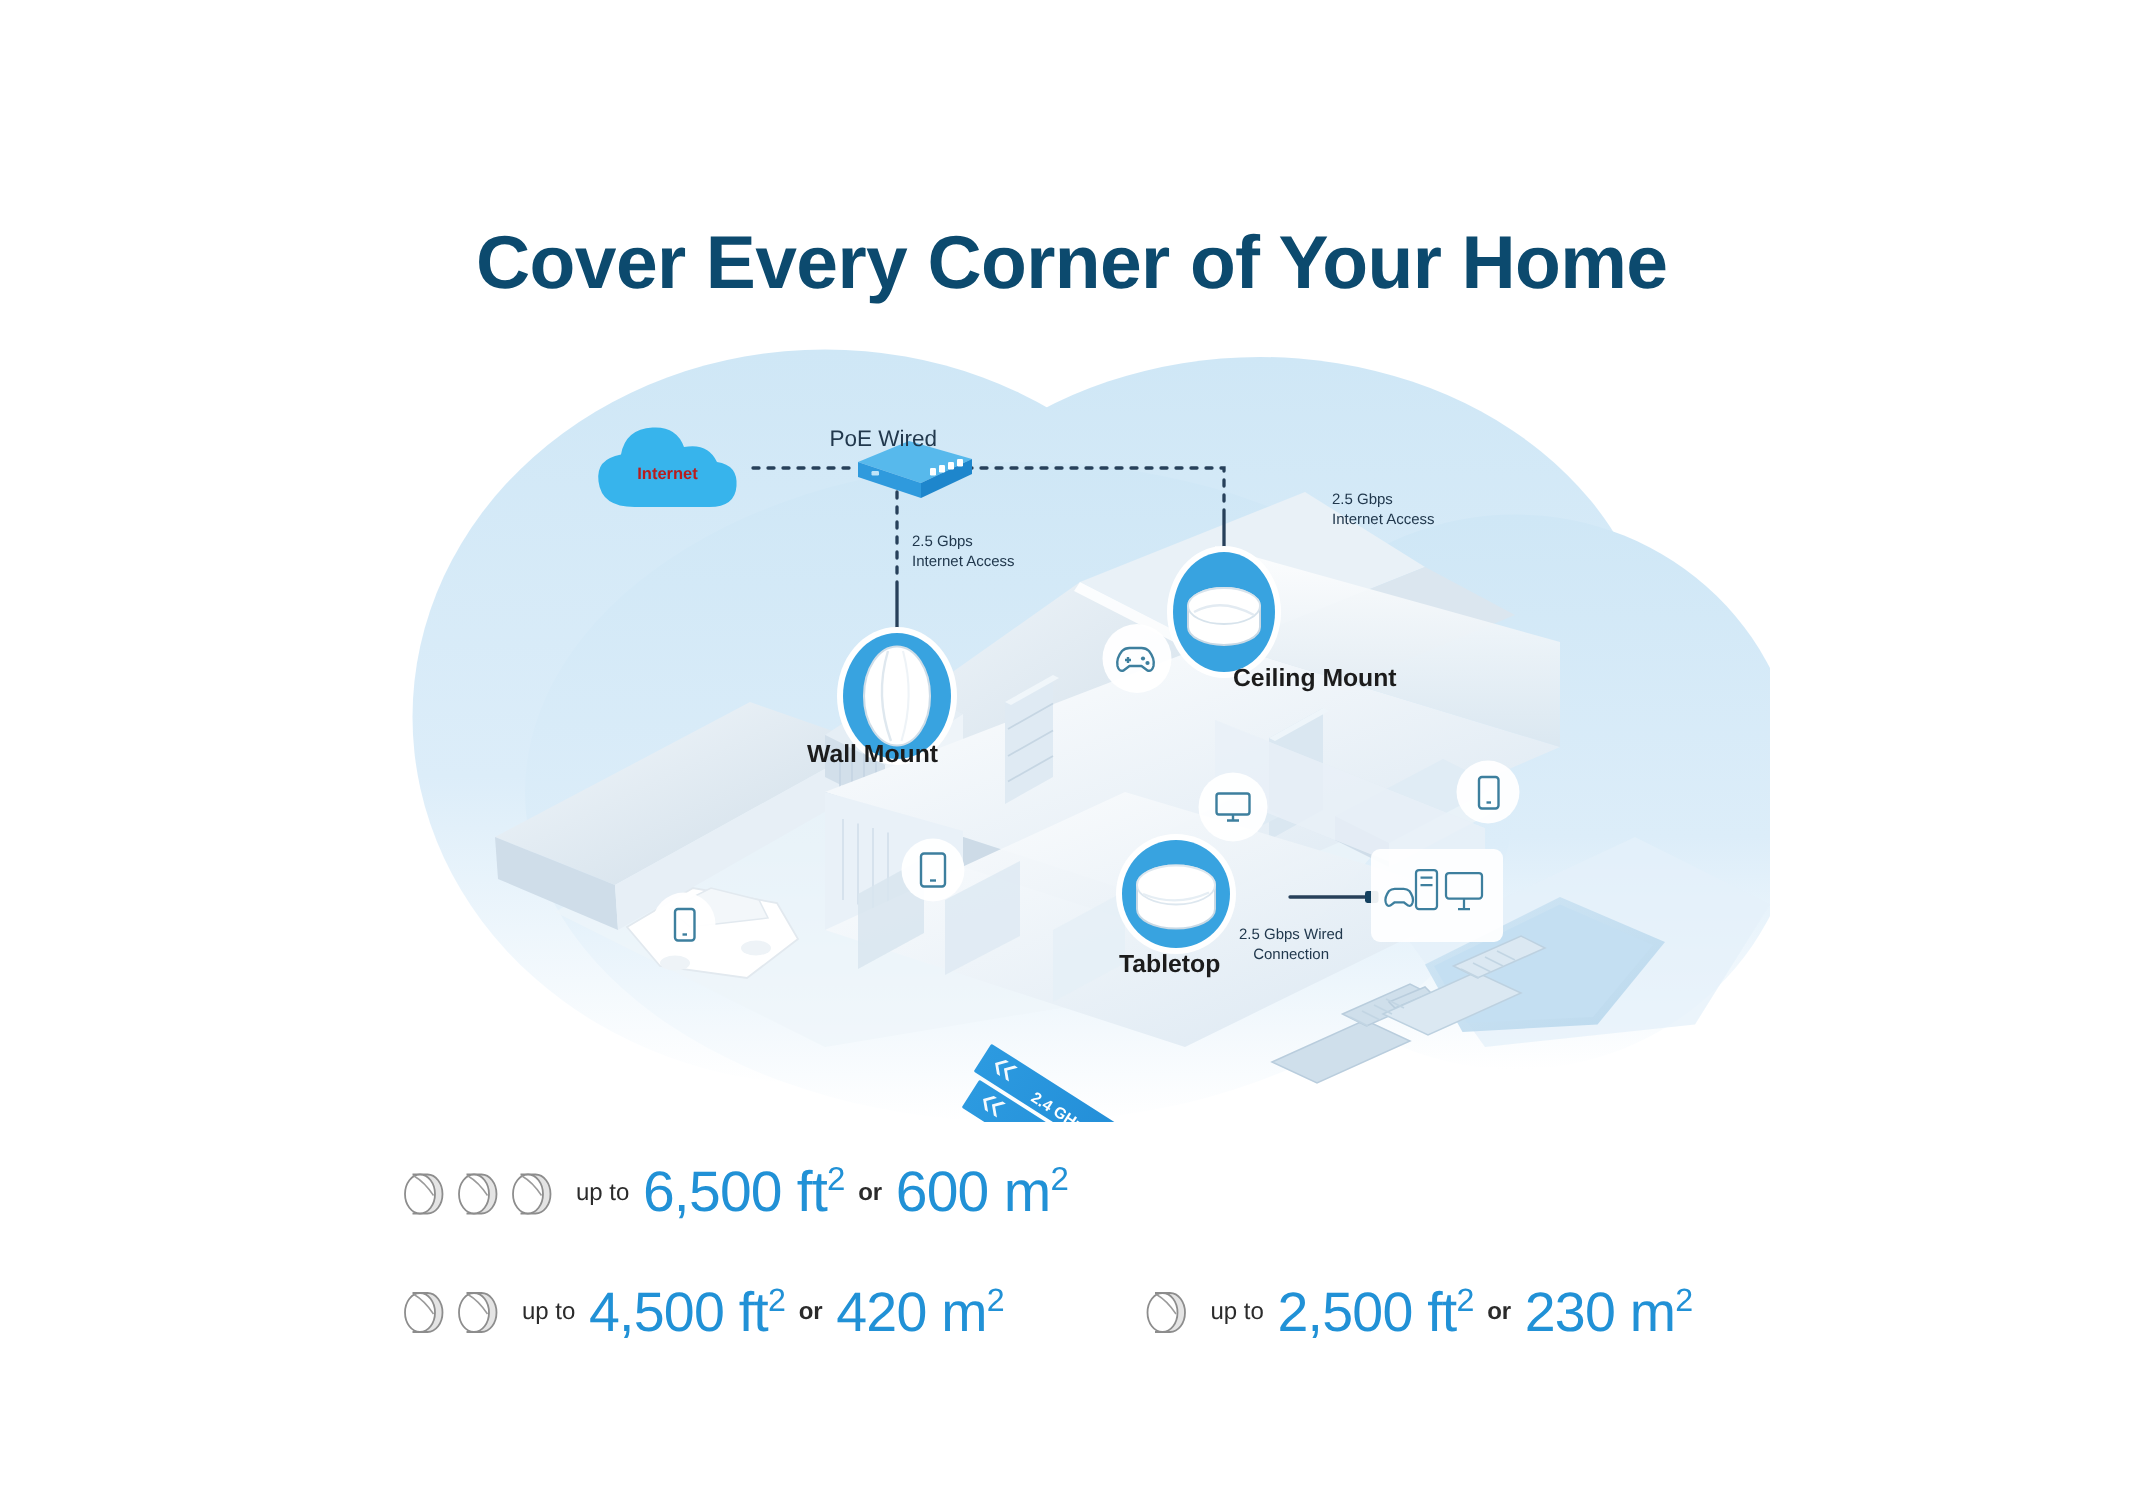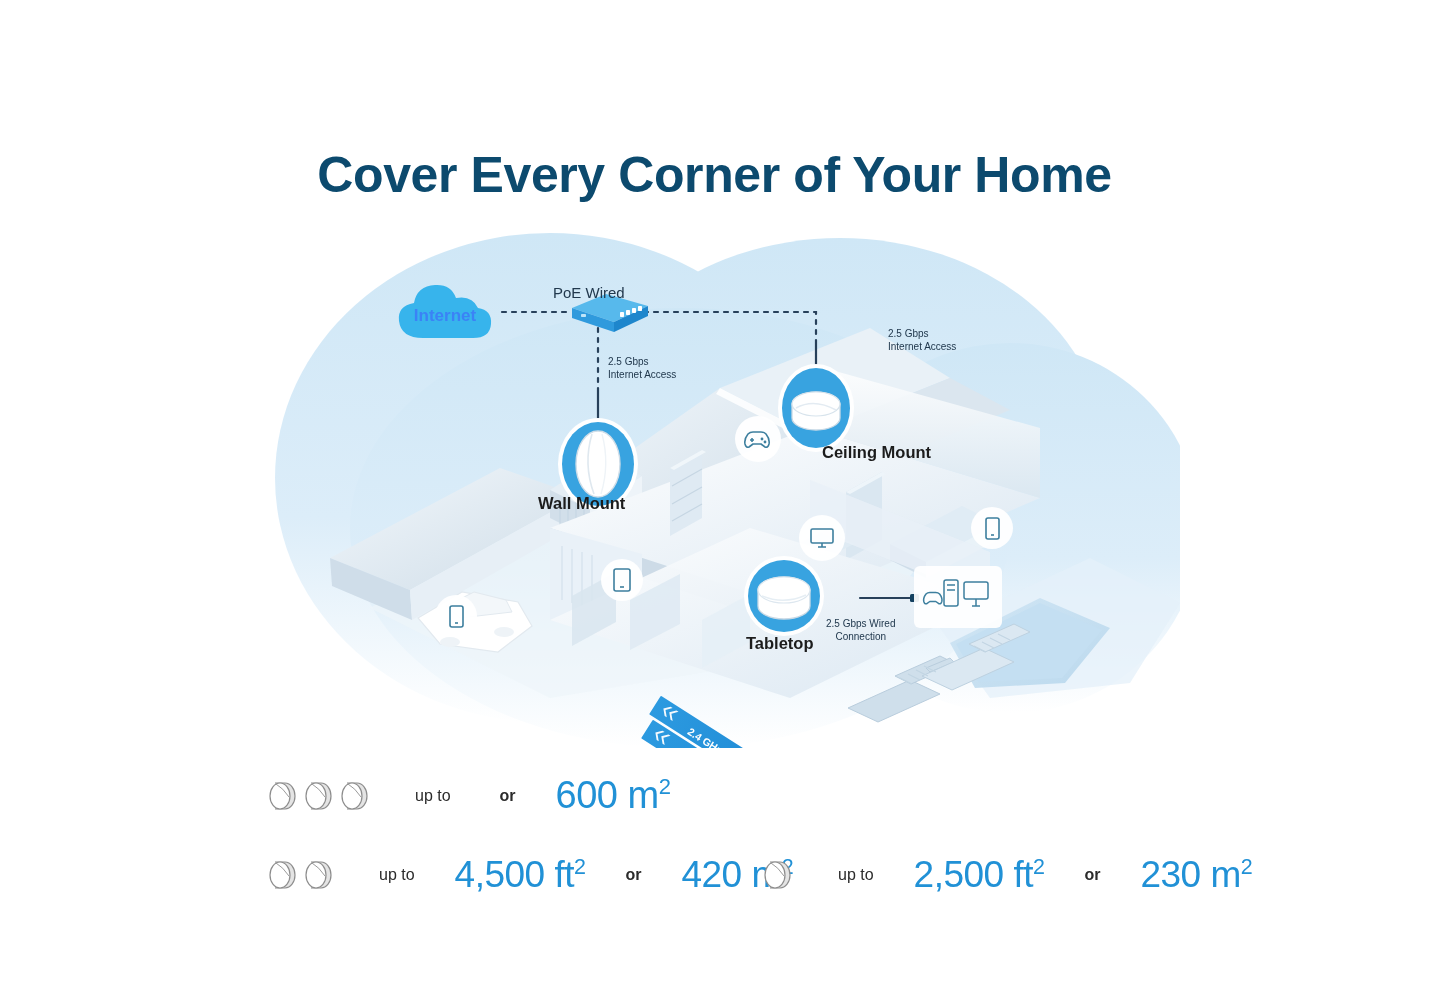--- a/index.html
+++ b/index.html
@@ -85,41 +85,40 @@
     width: 104px;
     height: 64px;
   }
   .cloud-text {
     position: absolute;
     left: 0; top: 0;
     width: 104px; height: 64px;
     display: flex;
     align-items: center;
     justify-content: center;
-    color: #3b82f6;
-    font-size: 17px;
+    color: #b91c1c;
+    font-size: 11px;
     font-weight: 700;
     padding-top: 12px;
     box-sizing: border-box;
     pointer-events: none;
   }
 
   
   .stats {
     position: absolute;
     left: 0;
     top: 762px;
     width: 1429px;
     height: 170px;
   }
   .stat-row {
     position: absolute;
     display: flex;
     align-items: center;
-    gap: 31px;
   }
   .stat-row-1 { left: 267px; top: 12px; }
   .stat-row-2 { left: 267px; top: 92px; }
   .stat-row-3 { left: 762px; top: 92px; }
 
   .puck-group {
     display: flex;
     align-items: center;
     gap: 4px;
     margin-right: 13px;
@@ -458,20 +457,21 @@
         <ellipse cx="13" cy="19" rx="10" ry="13" fill="#ffffff" stroke="#8d8d8d" stroke-width="1.2"></ellipse>
         <path d="M9 7 q7 4 13 13" stroke="#9b9b9b" stroke-width="1" fill="none"></path>
       </svg>
       <svg class="puck" width="32" height="38" viewBox="0 0 32 38">
         <path d="M8 6 a10 13 0 0 1 0 26 h10 a10 13 0 0 0 0 -26 Z" fill="#e4e4e4" stroke="#8d8d8d" stroke-width="1.2"></path>
         <ellipse cx="13" cy="19" rx="10" ry="13" fill="#ffffff" stroke="#8d8d8d" stroke-width="1.2"></ellipse>
         <path d="M9 7 q7 4 13 13" stroke="#9b9b9b" stroke-width="1" fill="none"></path>
       </svg>
     </div>
     <span class="stat-upto">up to</span>
+    <span class="stat-val"><span>6,500 ft</span><sup>2</sup></span>
     <span class="stat-or">or</span>
     <span class="stat-val"><span>600 m</span><sup>2</sup></span>
   </div>
 
   <div class="stat-row stat-row-2">
     <div class="puck-group">
       <svg class="puck" width="32" height="38" viewBox="0 0 32 38">
         <path d="M8 6 a10 13 0 0 1 0 26 h10 a10 13 0 0 0 0 -26 Z" fill="#e4e4e4" stroke="#8d8d8d" stroke-width="1.2"></path>
         <ellipse cx="13" cy="19" rx="10" ry="13" fill="#ffffff" stroke="#8d8d8d" stroke-width="1.2"></ellipse>
         <path d="M9 7 q7 4 13 13" stroke="#9b9b9b" stroke-width="1" fill="none"></path>

